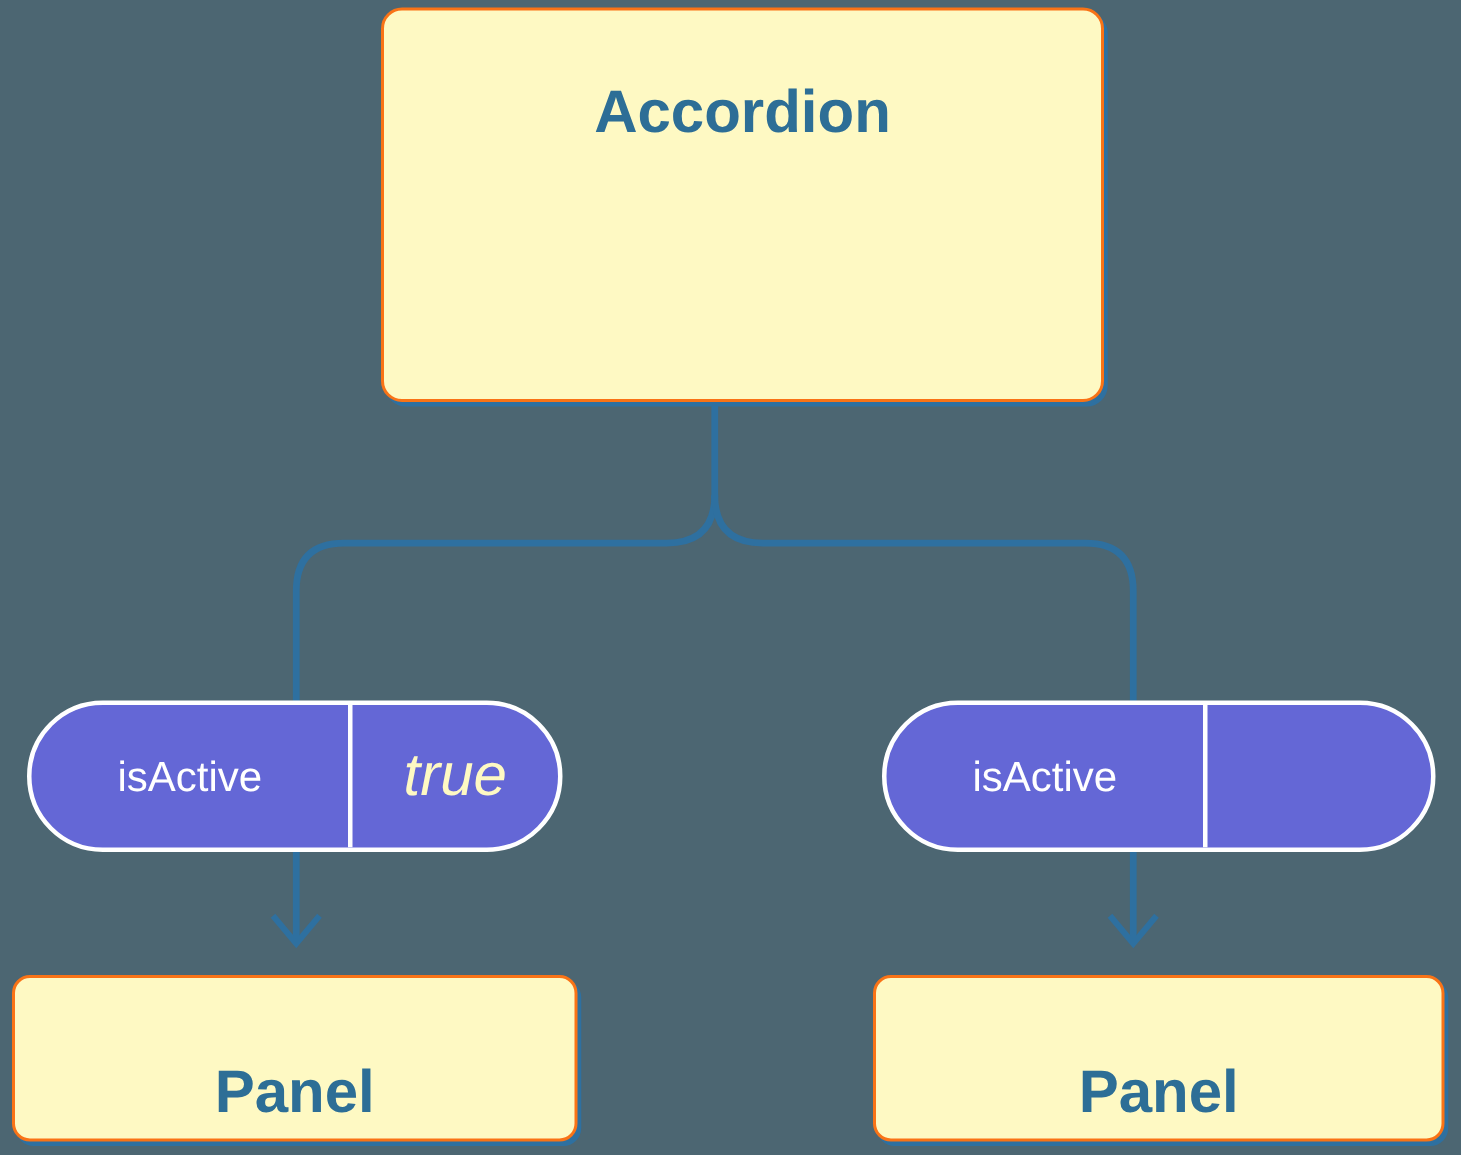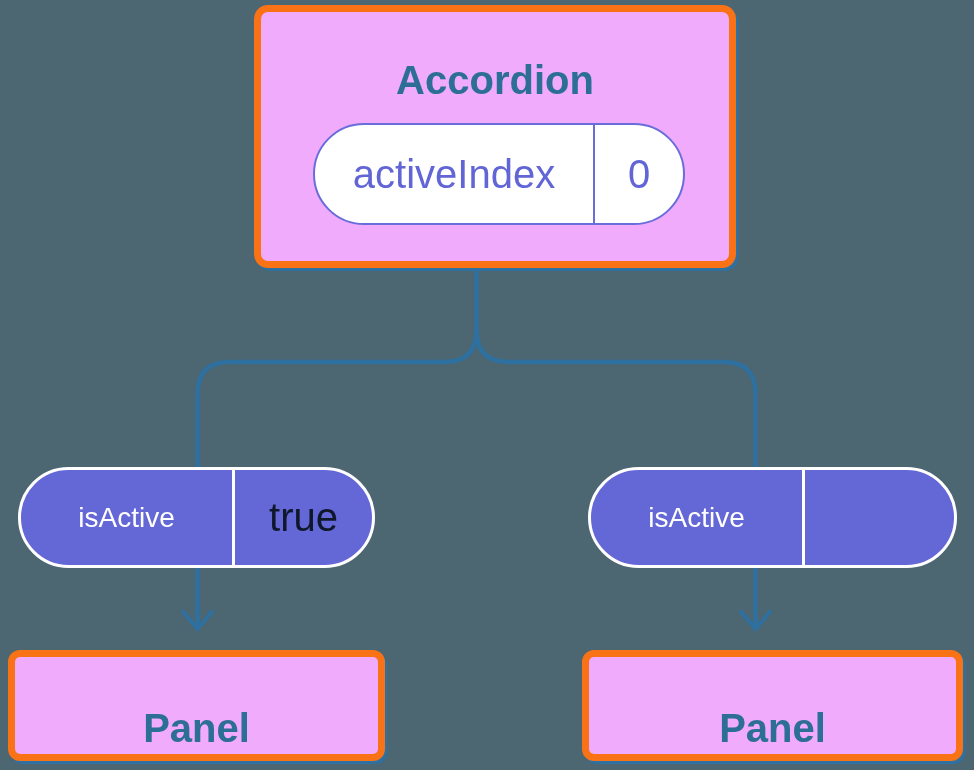--- a/index.html
+++ b/index.html
@@ -19,22 +19,22 @@
     position: absolute;
     left: 0;
     top: 0;
     width: 974px;
     height: 770px;
     z-index: 1;
   }
   
   .component-box {
     position: absolute;
-    background: #f0abfc;
-    border: 7px solid #f97316;
+    background: #fef9c3;
+    border: 2px solid #f97316;
     box-shadow: 2.5px 3px 0 #2E70A0;
     border-radius: 14px;
     box-sizing: border-box;
     z-index: 2;
   }
   .root-box {
     left: 254px;
     top: 5px;
     width: 482px;
     height: 263px;
@@ -116,22 +116,23 @@
     font-size: 28px;
     color: #FFFFFF;
     white-space: nowrap;
   }
   .prop-pill .pill-value {
     flex: 1 1 auto;
     display: flex;
     align-items: center;
     justify-content: center;
     font-size: 40px;
-    color: #0f172a;
+    color: #fef9c3;
     white-space: nowrap;
+    font-style: italic;
   }
   
   .panel-box {
     display: flex;
     align-items: center;
     justify-content: center;
   }
   .panel-left {
     left: 8px;
     top: 650px;
@@ -162,24 +163,20 @@
   <svg class="connectors" viewBox="0 0 974 770" fill="none" stroke="#2E70A0" stroke-width="4.5">
     <path d="M476.5 268 L476.5 332"></path>
     <path d="M476.5 330 Q476.5 362 444.5 362 L229.5 362 Q197.5 362 197.5 394 L197.5 626"></path>
     <path d="M476.5 330 Q476.5 362 508.5 362 L723.5 362 Q755.5 362 755.5 394 L755.5 626"></path>
     <path stroke-width="4" d="M182 610.5 L197.5 629 L213 610.5"></path>
     <path stroke-width="4" d="M740 610.5 L755.5 629 L771 610.5"></path>
   </svg>
 
   <div class="component-box root-box">
     <div class="component-title">Accordion</div>
-    <div class="state-pill">
-      <span class="pill-label">activeIndex</span>
-      <span class="pill-value">0</span>
-    </div>
   </div>
 
   <div class="prop-pill prop-pill-left">
     <span class="pill-label">isActive</span>
     <span class="pill-value">true</span>
   </div>
 
   <div class="prop-pill prop-pill-right">
     <span class="pill-label">isActive</span>
   </div>

